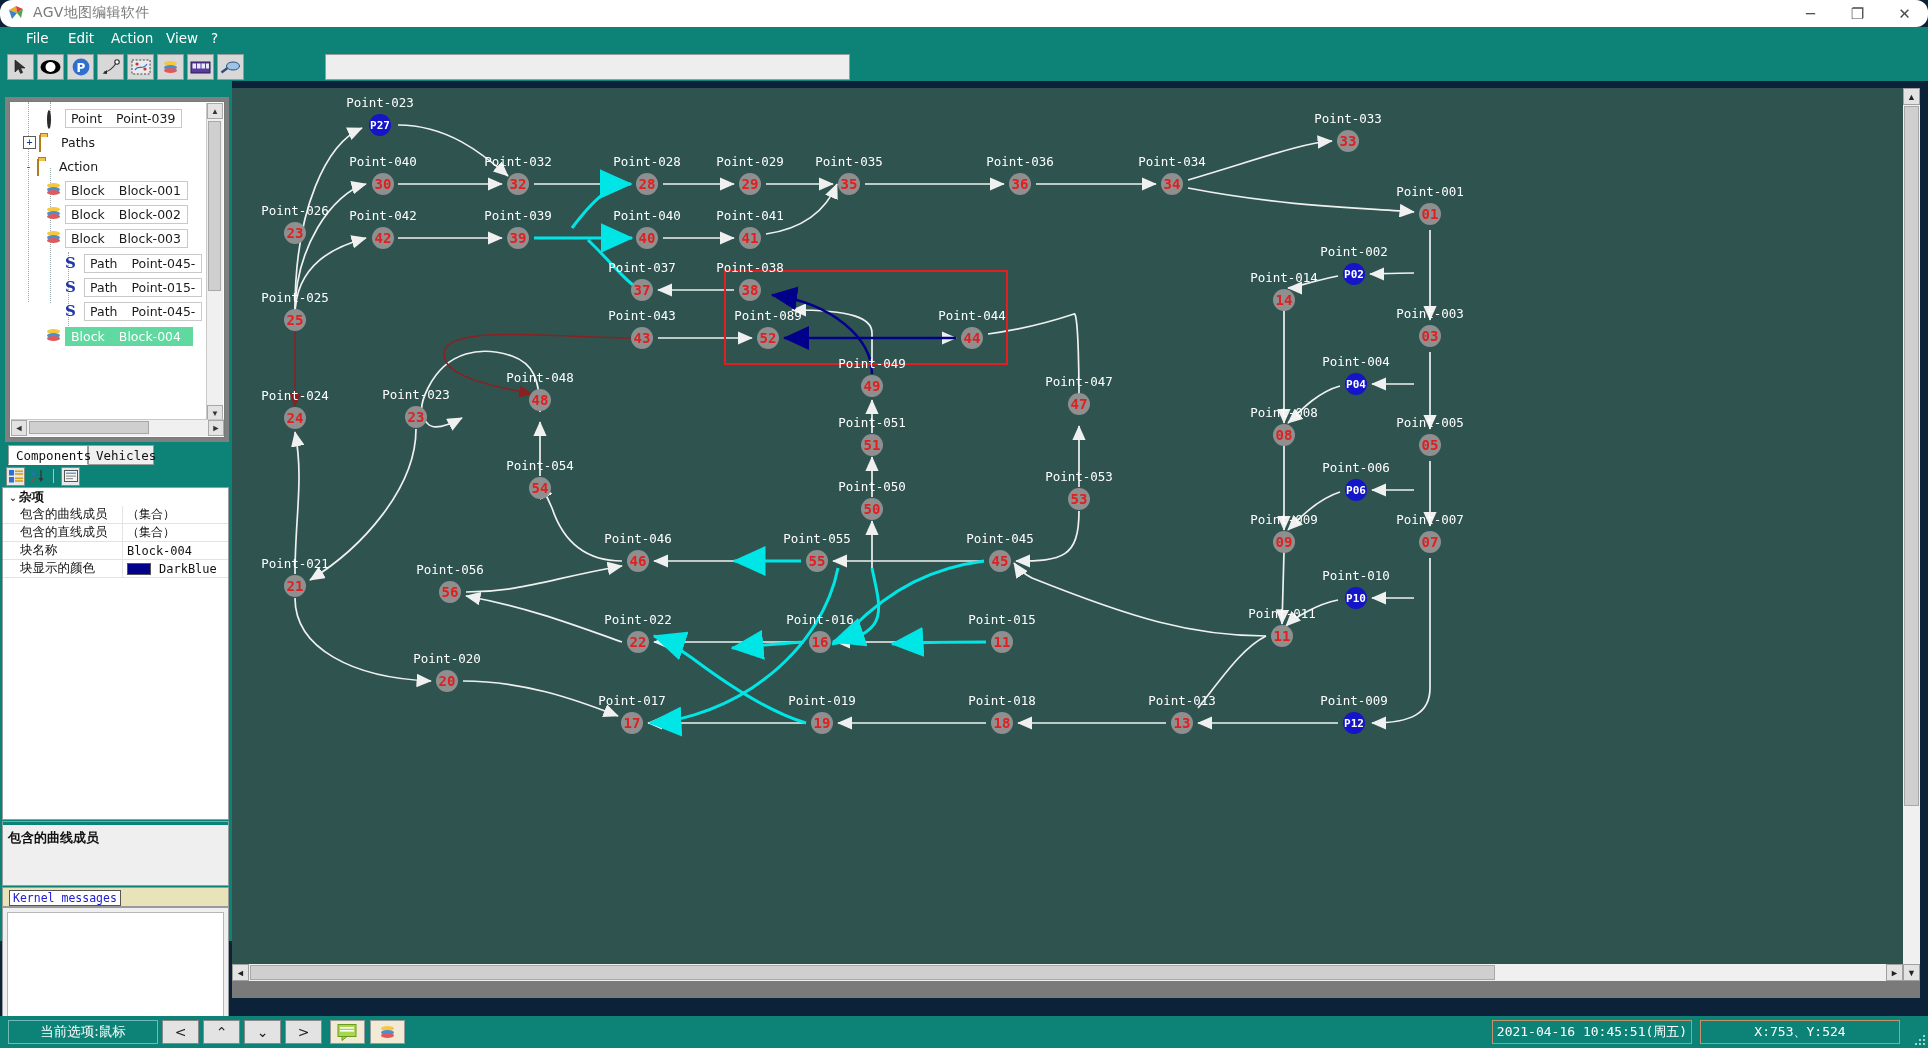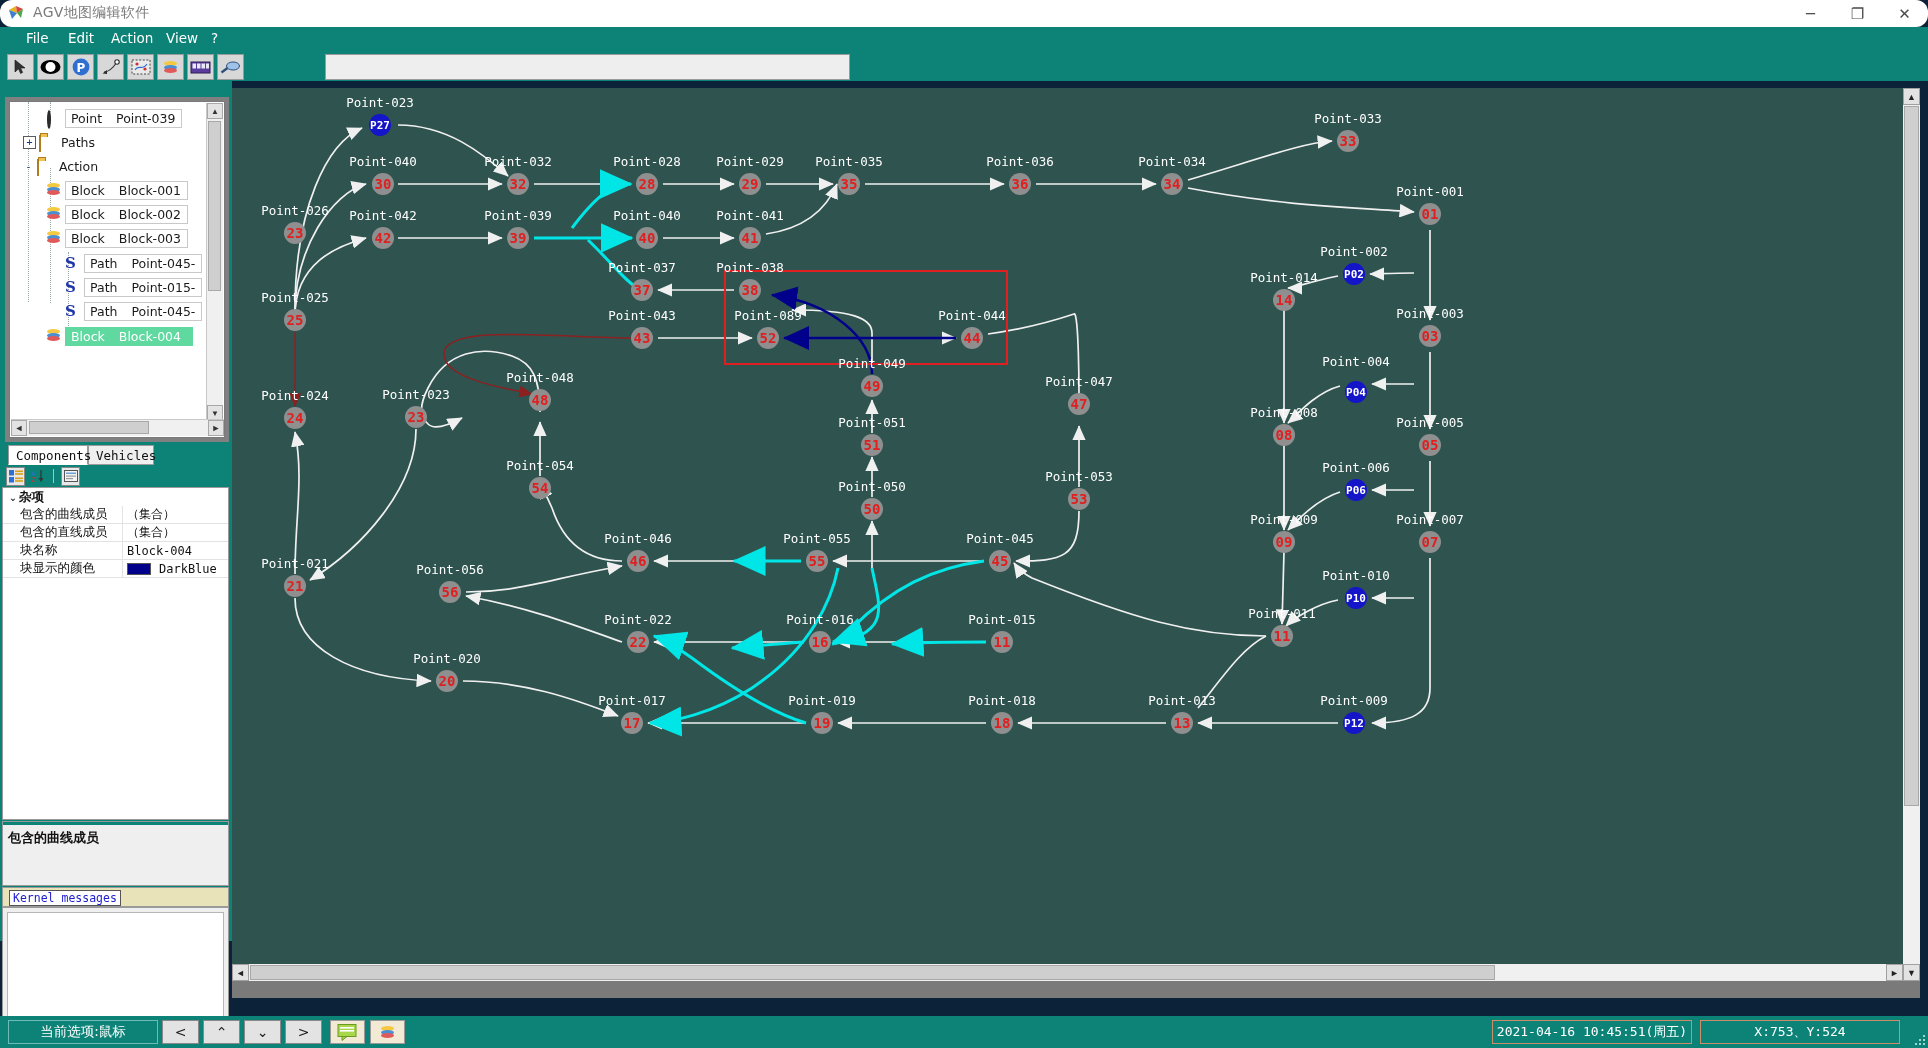--- a/index.html
+++ b/index.html
@@ -629,21 +629,21 @@
           <div class="node" style="left: 536px; top: 250px;">
             <div class="nlabel">Point-089</div>
             <div class="dot">52</div>
           </div>
           <div class="node" style="left: 740px; top: 250px;">
             <div class="nlabel">Point-044</div>
             <div class="dot">44</div>
           </div>
           <div class="node blue" style="left: 1124px; top: 296px;">
             <div class="nlabel">Point-004</div>
-            <div class="dot" style="font-size: 11px; margin-top: 8px;">P04</div>
+            <div class="dot" style="font-size: 11px;">P04</div>
           </div>
           <div class="node" style="left: 1052px; top: 347px;">
             <div class="nlabel">Point-008</div>
             <div class="dot">08</div>
           </div>
           <div class="node" style="left: 1198px; top: 357px;">
             <div class="nlabel">Point-005</div>
             <div class="dot">05</div>
           </div>
           <div class="node" style="left: 847px; top: 316px;">

